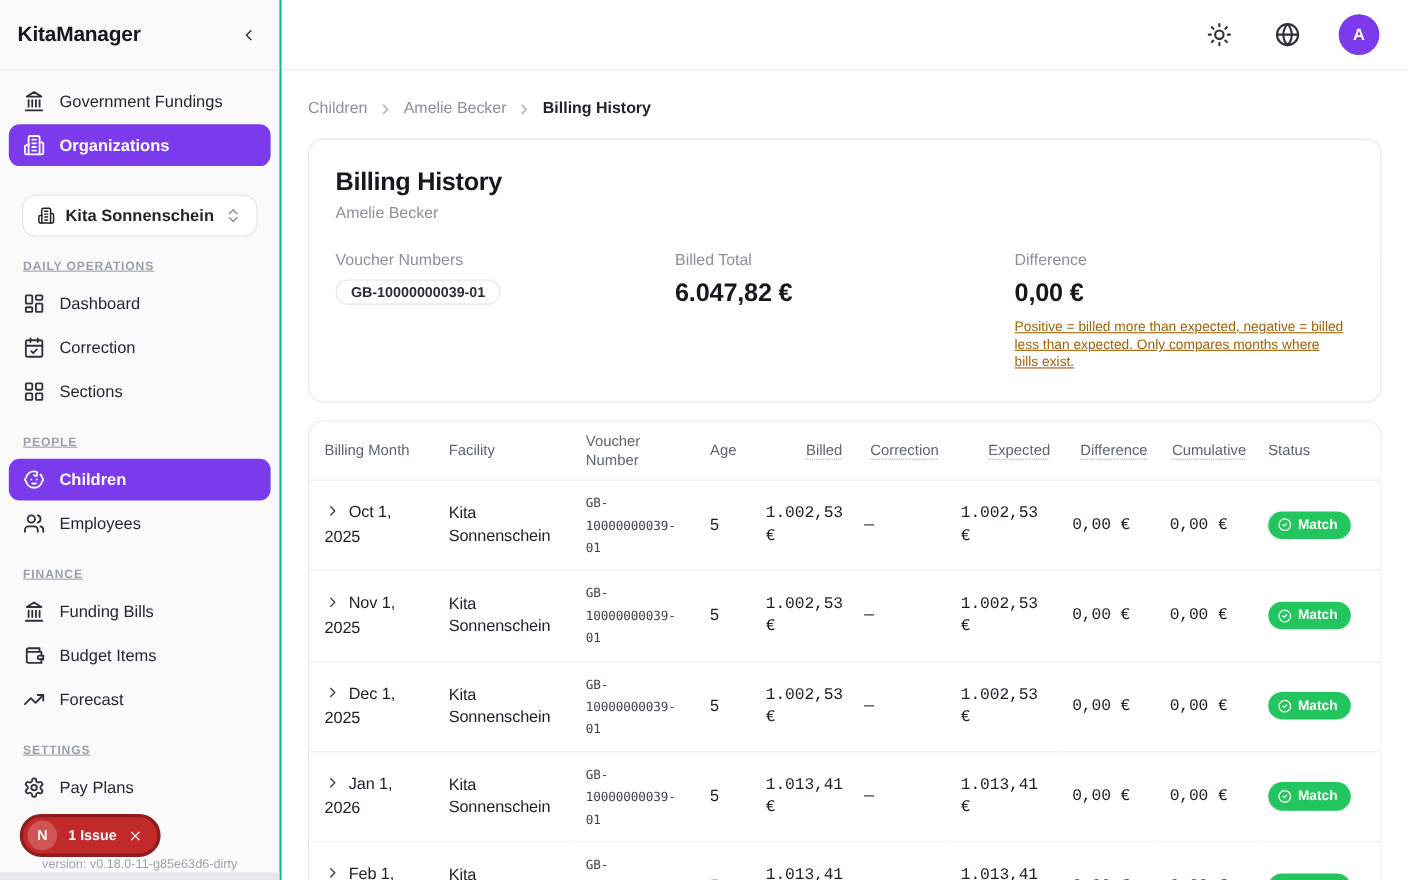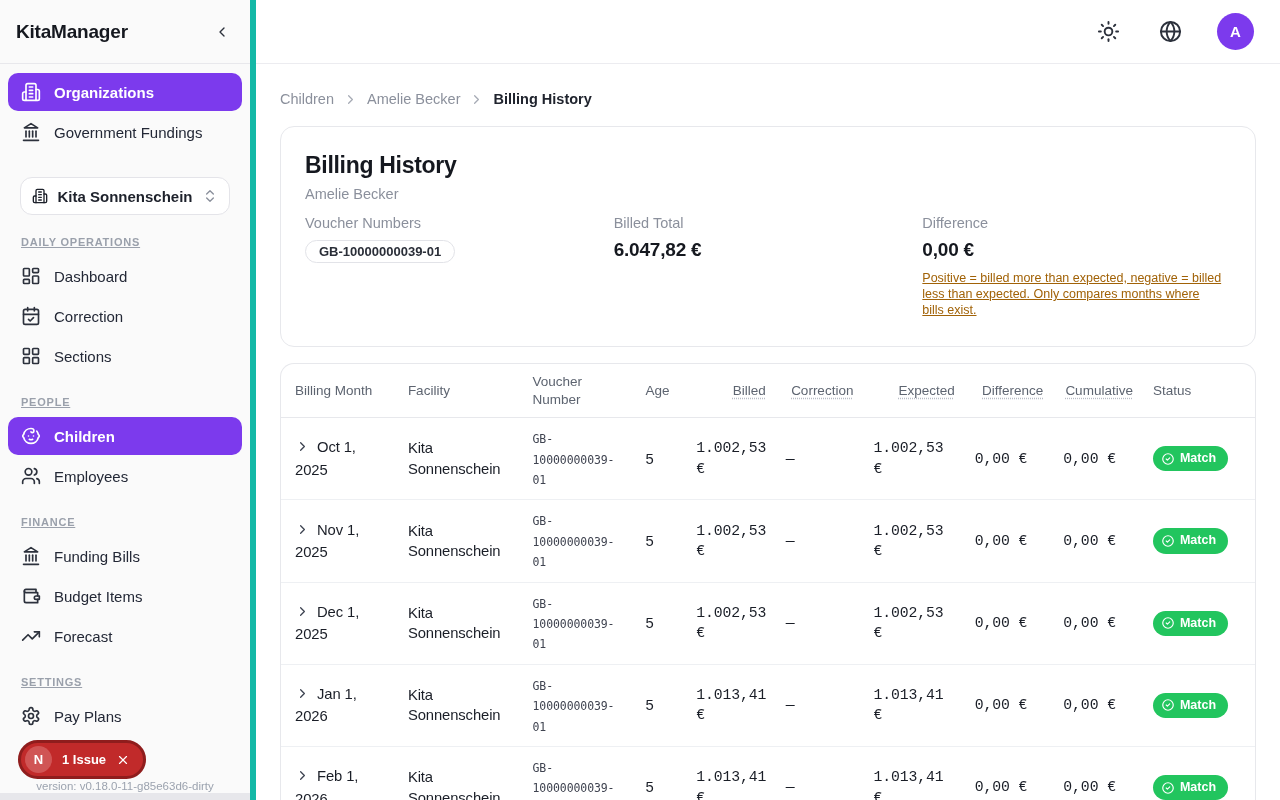--- a/index.html
+++ b/index.html
@@ -10,21 +10,21 @@
     color: #1b1f27;
     font-size: 14px;
   }
   .layout { display: flex; height: 100%; }
 
   
   .sidebar {
     position: relative;
     width: 256px; flex: 0 0 256px;
     background: #fafafa;
-    border-right: 6px solid #14b8a6;
+    border-right: 2px solid #14b8a6;
     display: flex; flex-direction: column;
   }
   .sb-head {
     height: 64px; flex: 0 0 64px;
     display: flex; align-items: center; justify-content: space-between;
     padding: 0 16px;
     border-bottom: 1px solid #e8e8ec;
   }
   .sb-title { font-size: 19px; font-weight: 700; letter-spacing: -0.2px; color: #15181f; }
   .icon-btn { background: none; border: none; cursor: pointer; color: #2c313c; display: flex; align-items: center; justify-content: center; padding: 4px; }
@@ -121,30 +121,30 @@
   .breadcrumb .current { color: #20242e; font-weight: 600; }
 
   .summary-card {
     border: 1px solid #e7e8ec;
     border-radius: 14px;
     padding: 25px 24px 28px 24px;
     background: #fff;
   }
   .card-title { font-size: 23px; font-weight: 700; letter-spacing: -0.3px; color: #15181f; }
   .card-sub { margin-top: 7px; font-size: 14.5px; color: #8b909c; }
-  .stats { display: grid; grid-template-columns: 1fr 1fr 1fr; margin-top: 13px; }
+  .stats { display: grid; grid-template-columns: 1fr 1fr 1fr; margin-top: 27px; }
   .stat-label { font-size: 14.5px; color: #8b909c; }
   .chip {
     display: inline-block; margin-top: 9px;
     padding: 3px 13px;
     border: 1px solid #e2e3e8; border-radius: 999px;
     font-size: 13px; font-weight: 600; color: #2a2e38;
     background: #fff;
   }
-  .stat-value { margin-top: 8px; font-size: 19px; font-weight: 700; color: #15181f; letter-spacing: -0.2px; }
+  .stat-value { margin-top: 8px; font-size: 23px; font-weight: 700; color: #15181f; letter-spacing: -0.2px; }
   .stat-hint { margin-top: 9px; font-size: 12.5px; line-height: 1.28; color: #a16207; max-width: 300px; text-decoration: underline; }
 
   .table-card {
     margin-top: 16px;
     border: 1px solid #e7e8ec;
     border-radius: 14px 14px 0 0;
     border-bottom: none;
     overflow: hidden;
     background: #fff;
   }
@@ -200,46 +200,46 @@
       <button class="icon-btn">
         <span class="icon sm">
             <svg viewBox="0 0 24 24" fill="none" stroke="currentColor" stroke-width="2" stroke-linecap="round" stroke-linejoin="round">
               <path d="m15 18-6-6 6-6"></path>
             </svg>
           </span>
       </button>
     </div>
 
     <nav class="sb-nav">
+        <div class="nav-item">
+      <span class="icon">
+            <svg viewBox="0 0 24 24" fill="none" stroke="currentColor" stroke-width="2" stroke-linecap="round" stroke-linejoin="round">
+              <line x1="3" y1="22" x2="21" y2="22"></line>
+              <line x1="6" y1="18" x2="6" y2="11"></line>
+              <line x1="10" y1="18" x2="10" y2="11"></line>
+              <line x1="14" y1="18" x2="14" y2="11"></line>
+              <line x1="18" y1="18" x2="18" y2="11"></line>
+              <polygon points="12 2 20 7 4 7"></polygon>
+            </svg>
+          </span>
+      <span>Government Fundings</span>
+        </div>
         <div class="nav-item active">
       <span class="icon">
             <svg viewBox="0 0 24 24" fill="none" stroke="currentColor" stroke-width="2" stroke-linecap="round" stroke-linejoin="round">
               <path d="M6 22V4a2 2 0 0 1 2-2h8a2 2 0 0 1 2 2v18Z"></path>
               <path d="M6 12H4a2 2 0 0 0-2 2v6a2 2 0 0 0 2 2h2"></path>
               <path d="M18 9h2a2 2 0 0 1 2 2v9a2 2 0 0 1-2 2h-2"></path>
               <path d="M10 6h4"></path>
               <path d="M10 10h4"></path>
               <path d="M10 14h4"></path>
               <path d="M10 18h4"></path>
             </svg>
           </span>
       <span>Organizations</span>
-        </div>
-        <div class="nav-item">
-      <span class="icon">
-            <svg viewBox="0 0 24 24" fill="none" stroke="currentColor" stroke-width="2" stroke-linecap="round" stroke-linejoin="round">
-              <line x1="3" y1="22" x2="21" y2="22"></line>
-              <line x1="6" y1="18" x2="6" y2="11"></line>
-              <line x1="10" y1="18" x2="10" y2="11"></line>
-              <line x1="14" y1="18" x2="14" y2="11"></line>
-              <line x1="18" y1="18" x2="18" y2="11"></line>
-              <polygon points="12 2 20 7 4 7"></polygon>
-            </svg>
-          </span>
-      <span>Government Fundings</span>
         </div>
       </nav>
 
     <div class="facility-select">
       <span class="icon sm">
           <svg viewBox="0 0 24 24" fill="none" stroke="currentColor" stroke-width="2" stroke-linecap="round" stroke-linejoin="round">
             <path d="M6 22V4a2 2 0 0 1 2-2h8a2 2 0 0 1 2 2v18Z"></path>
             <path d="M6 12H4a2 2 0 0 0-2 2v6a2 2 0 0 0 2 2h2"></path>
             <path d="M18 9h2a2 2 0 0 1 2 2v9a2 2 0 0 1-2 2h-2"></path>
             <path d="M10 6h4"></path>

